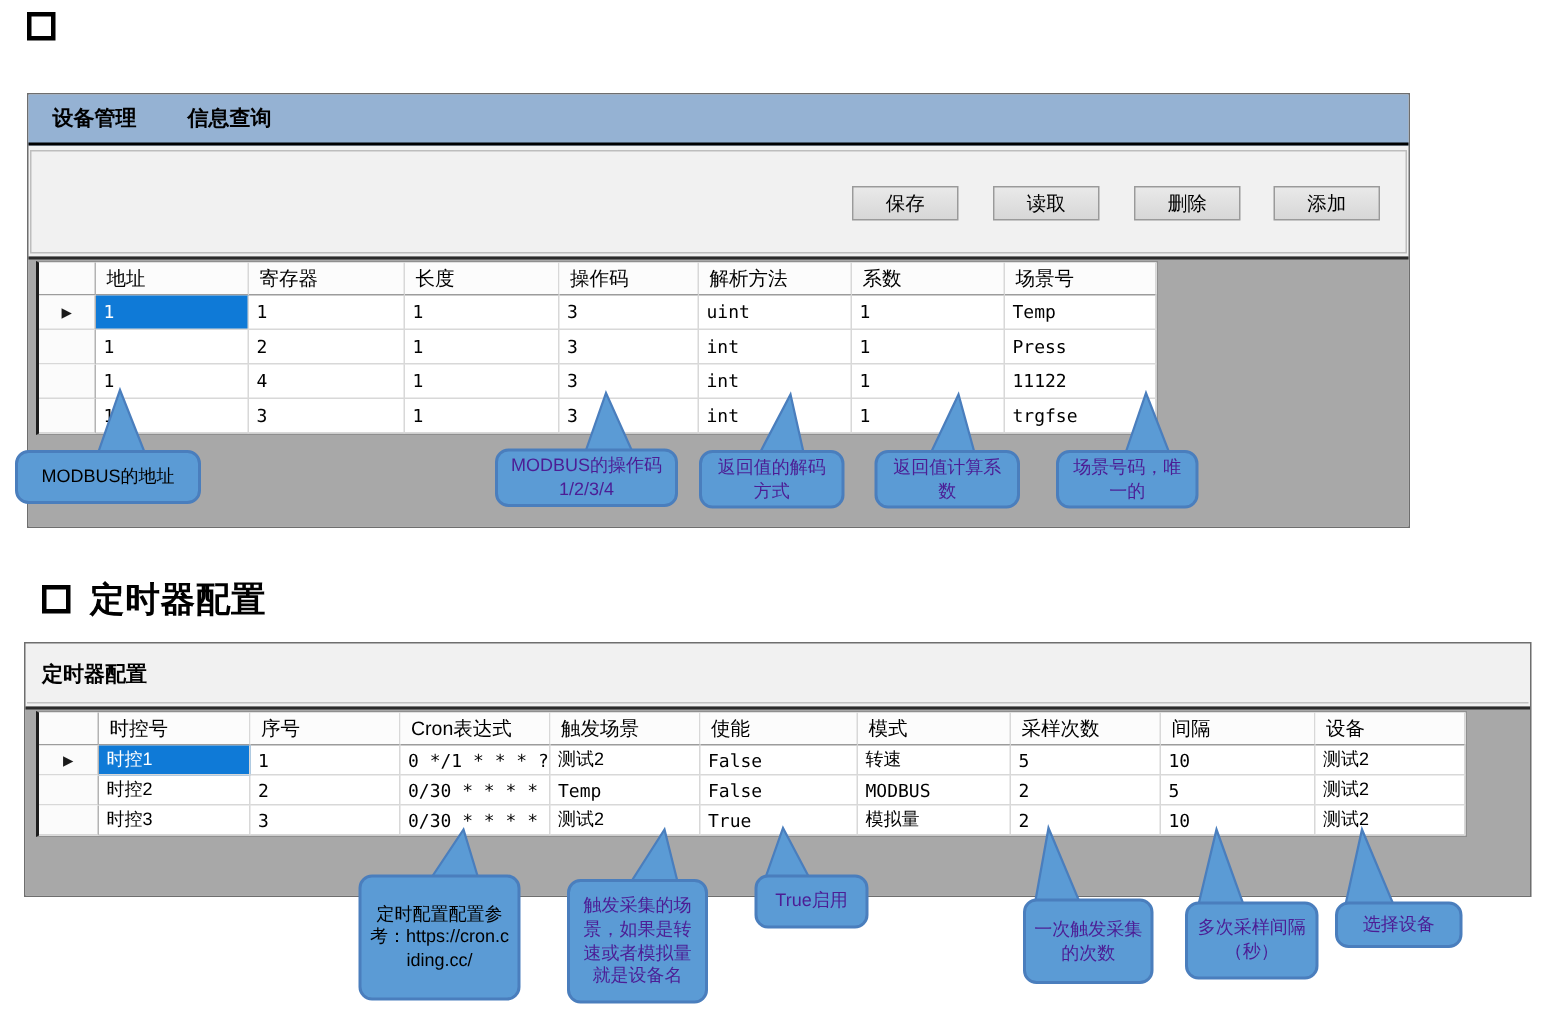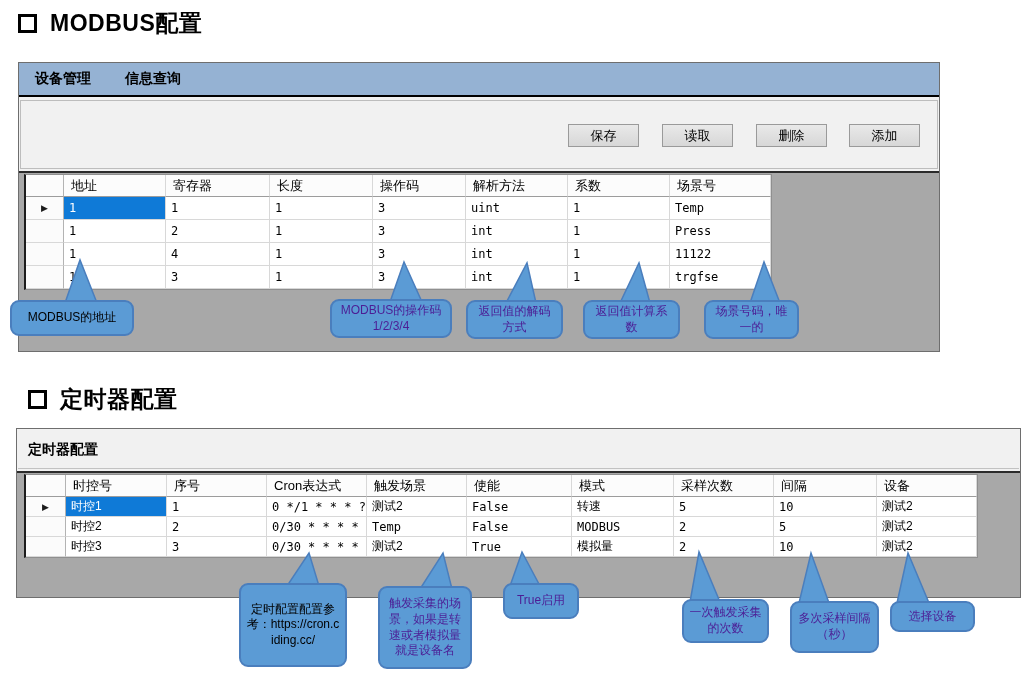--- a/index.html
+++ b/index.html
@@ -39,21 +39,20 @@
            font-size:12px;color:#4c1d95;padding:2px 5px;box-sizing:border-box;line-height:1.3;
            word-break:break-all;z-index:6;}
   .callout.light{color:#000000;}
   .tails{position:absolute;left:0;top:0;width:1034px;height:676px;pointer-events:none;z-index:5;}
 </style>
 </head>
 <body>
 
 <div class="abs h1" style="left:18px;top:8px;">
   <span class="sq"></span>
-  <span>MODBUS配置</span>
 </div>
 
 <div class="abs win" style="left:18px;top:62px;width:922px;height:290px;">
   <div class="menubar abs" style="left:0;top:0;width:920px;height:34px;">
     <span class="menuitem">设备管理</span>
     <span class="menuitem">信息查询</span>
   </div>
   <div class="panel abs" style="left:1px;top:37px;width:918px;height:69px;"></div>
   <div class="gridarea abs" style="left:0;top:108px;width:920px;height:180px;"></div>
 </div>
@@ -188,15 +187,15 @@
 
 <div class="callout light" style="left:10px;top:300px;width:124px;height:36px;">MODBUS的地址</div>
 <div class="callout" style="left:330px;top:299px;width:122px;height:39px;">MODBUS的操作码1/2/3/4</div>
 <div class="callout" style="left:466px;top:300px;width:97px;height:39px;">返回值的解码方式</div>
 <div class="callout" style="left:583px;top:300px;width:97px;height:39px;">返回值计算系数</div>
 <div class="callout" style="left:704px;top:300px;width:95px;height:39px;">场景号码，唯一的</div>
 
 <div class="callout light" style="left:239px;top:583px;width:108px;height:84px;">定时配置配置参考：https://cron.ciding.cc/</div>
 <div class="callout" style="left:378px;top:586px;width:94px;height:83px;">触发采集的场景，如果是转速或者模拟量就是设备名</div>
 <div class="callout" style="left:503px;top:583px;width:76px;height:36px;">True启用</div>
-<div class="callout" style="left:682px;top:599px;width:87px;height:44px;">一次触发采集的次数</div>
+<div class="callout" style="left:682px;top:599px;width:87px;height:57px;">一次触发采集的次数</div>
 <div class="callout" style="left:790px;top:601px;width:89px;height:52px;">多次采样间隔（秒）</div>
 <div class="callout" style="left:890px;top:601px;width:85px;height:31px;">选择设备</div>
 
 </body></html>

